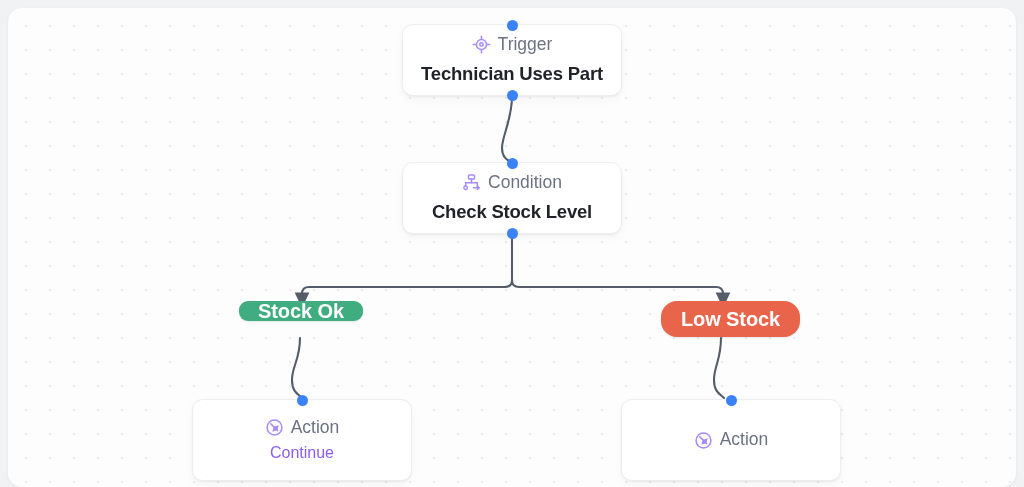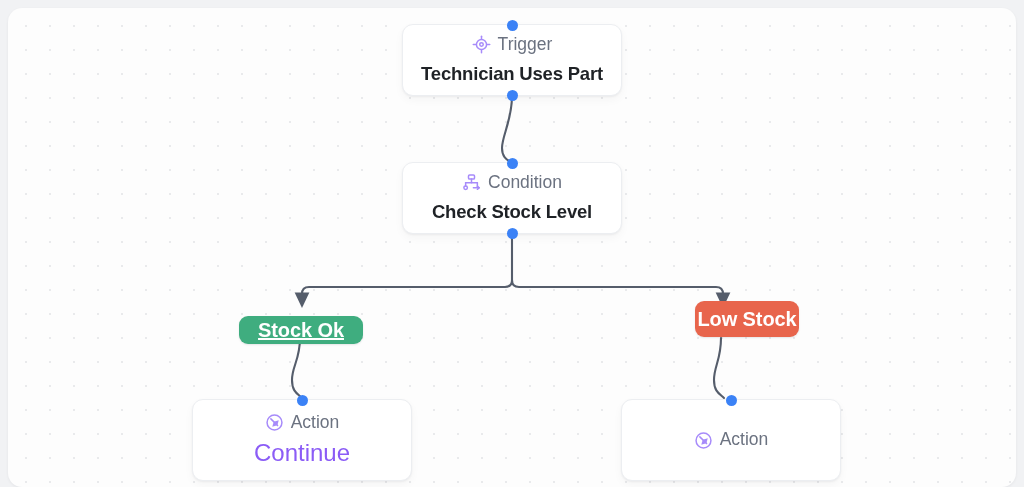--- a/index.html
+++ b/index.html
@@ -47,21 +47,21 @@
     margin-top: 9px;
     font-size: 18.5px;
     font-weight: bold;
     color: #1f2226;
     letter-spacing: -.2px;
     white-space: nowrap;
   }
   .node-action-value {
     margin-top: 7px;
     display: flex; align-items: center; gap: 8px;
-    font-size: 24px;
+    font-size: 16px;
     color: #8b5cf6;
     white-space: nowrap;
   }
   .port {
     position: absolute;
     width: 11px; height: 11px;
     border-radius: 50%;
     background: #3b82f6;
     left: 50%;
     margin-left: -5.5px;
@@ -137,25 +137,25 @@
           <line x1="14.4" y1="18.6" x2="21.6" y2="18.6"></line>
           <path d="M19.4,16.6 L21.8,18.6 L19.4,20.6"></path>
         </svg>
       </span>
       <span>Condition</span>
     </div>
     <div class="node-title">Check Stock Level</div>
     <span class="port bottom"></span>
   </div>
 
-  <div class="pill" style="left:231px; top:308px; width:124px; height:28px; background:#3fad7f;text-decoration:underline;">
+  <div class="pill" style="left:231px; top:293px; width:124px; height:20px; background:#3fad7f;">
     <span>Stock Ok</span>
   </div>
 
-  <div class="pill" style="left:687px; top:293px; width:104px; height:36px; background:#e8654c;">
+  <div class="pill" style="left:653px; top:293px; width:139px; height:36px; background:#e8654c;border-radius:16px;">
     <span>Low Stock</span>
   </div>
 
   <div class="node" style="left:184px; top:391px; width:220px; height:82px;">
     <span class="port top"></span>
     <div class="node-kind">
       <span>
         <svg width="19" height="19" viewBox="0 0 24 24" fill="none" stroke="#a78bfa" stroke-width="1.9" stroke-linecap="round" stroke-linejoin="round">
           <circle cx="12" cy="12" r="9.4"></circle>
           <path d="M15.6,15.6 L9.2,17.4 L11,11 L17.4,9.2 z" fill="#a78bfa" stroke="none"></path>

